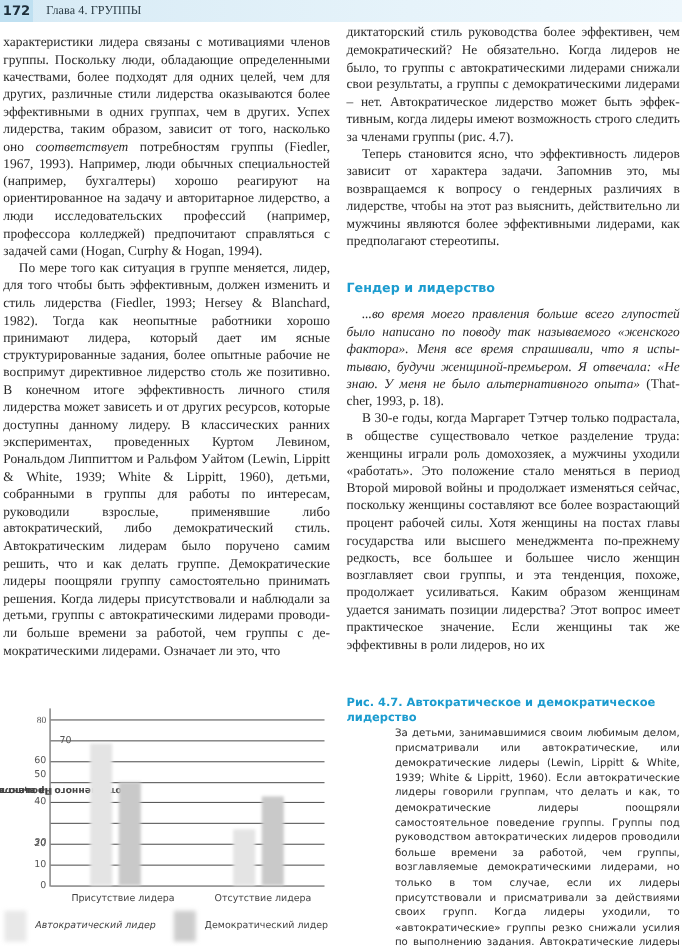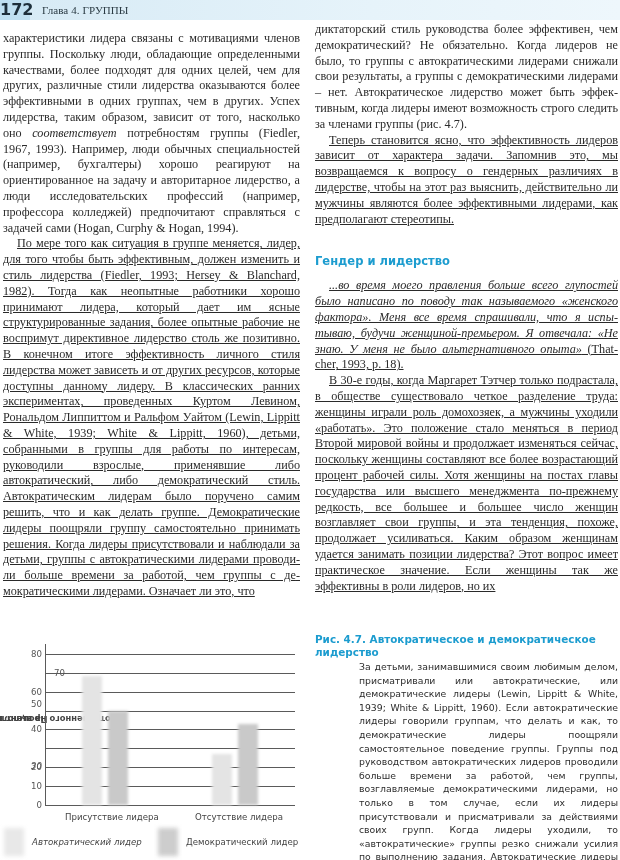--- a/index.html
+++ b/index.html
@@ -3,30 +3,30 @@
 <meta charset="utf-8">
 <style>
   * { box-sizing: border-box; margin: 0; padding: 0; }
   html, body { width: 620px; height: 860px; background: #ffffff; overflow: hidden; }
   body { position: relative; font-family: "Liberation Serif", "DejaVu Serif", serif; color: #2a2a2a; }
 
   .header { position: absolute; left: 0; top: 0; width: 620px; height: 20px;
     background: linear-gradient(to right, #d6eaf5 0%, #e6f3fa 60%, #eef7fc 100%); }
   .header .pagenum { position: absolute; left: 0; top: 0; width: 30px; height: 20px;
     background: #bfe0f1; font-family: "DejaVu Sans", sans-serif; font-weight: bold;
-    font-size: 16px; line-height: 20px; text-align: left; color: #1d2f3a; }
+    font-size: 12px; line-height: 20px; text-align: center; color: #1d2f3a; }
   .header .chapter { position: absolute; left: 42px; top: 0; height: 20px;
     font-family: Liberation Serif, serif; font-size: 11px; line-height: 20px;
     color: #2b3b44; letter-spacing: 0.1px; }
 
   .col { position: absolute; font-size: 12.2px; line-height: 15.8px; text-align: justify; }
   .col-left { left: 3px; top: 31px; width: 297px; }
   .col-right { left: 315px; top: 22px; width: 303px; }
   .col p { margin: 0; }
-  .col p.indent { text-indent: 14px; text-decoration: underline; }
+  .col p.indent { text-indent: 14px; }
   .col em { font-style: italic; }
 
   .section-title { font-family: "DejaVu Sans", sans-serif; font-weight: bold; font-size: 11.5px;
     color: #1c9ccf; margin-top: 27px; margin-bottom: 10px; line-height: 14px; }
   .quote { font-style: italic; margin-bottom: 18px; }
   .quote .cite { font-style: normal; }
 
   .fig-caption { position: absolute; left: 315px; top: 633px; width: 303px; }
   .fig-title { font-family: "DejaVu Sans", sans-serif; font-weight: bold; font-size: 10.4px;
     color: #1c9ccf; line-height: 13px; }
@@ -99,21 +99,21 @@
     <div class="tick" style="top: 131px; font-style: italic;">30</div>
     <div class="grid" style="top: 99.4px;"></div>
     <div class="tick" style="top: 94.4px;">40</div>
     <div class="grid" style="top: 80.5px;"></div>
     <div class="tick" style="top: 69px;">50</div>
     <div class="grid" style="top: 61.6px;"></div>
     <div class="tick" style="top: 56.6px;">60</div>
     <div class="grid" style="top: 42.7px;"></div>
     <div class="tick" style="top: 37.7px; margin-left: 23px;">70</div>
     <div class="grid" style="top: 23.8px;"></div>
-    <div class="tick" style="top: 18.8px;">80</div>
+    <div class="tick" style="top: 18.8px; font-family: Liberation Serif, serif;">80</div>
     <div style="position: absolute; left: 45px; top: 13.8px; width: 1px; height: 162.2px; background: rgb(90, 90, 90);"></div>
     <div class="bar auto" style="left: 82px; top: 46.48px; height: 128.52px; background: rgb(228, 228, 228);"></div>
     <div class="bar auto" style="left: 212px; top: 123.97px; height: 51.03px; background: rgb(228, 228, 228);"></div>
     <div class="bar demo" style="left: 108px; top: 80.5px; height: 94.5px; background: rgb(201, 201, 201);"></div>
     <div class="bar demo" style="left: 238px; top: 93.73px; height: 81.27px; background: rgb(201, 201, 201);"></div>
   </div>
 
 <div class="fig-caption">
   <div class="fig-title">Рис. 4.7. Автократическое и демократическое лидерство</div>
   <div class="fig-text">За детьми, занимавшимися своим любимым делом, присмат­ривали или автократические, или демократические лидеры (Lewin, Lippitt &amp; White, 1939; White &amp; Lippitt, 1960). Если ав­тократические лидеры говорили группам, что делать и как, то демократические лидеры поощряли самостоятельное по­ведение группы. Группы под руководством автократических лидеров проводили больше времени за работой, чем груп­пы, возглавляемые демократическими лидерами, но только в том случае, если их лидеры присутствовали и присматри­вали за действиями своих групп. Когда лидеры уходили, то «автократические» группы резко снижали усилия по выпол­нению задания. Автократические лидеры могут быть эффек­тивны только тогда, когда они имеют возможность строго следить за действиями членов своих групп.</div>

